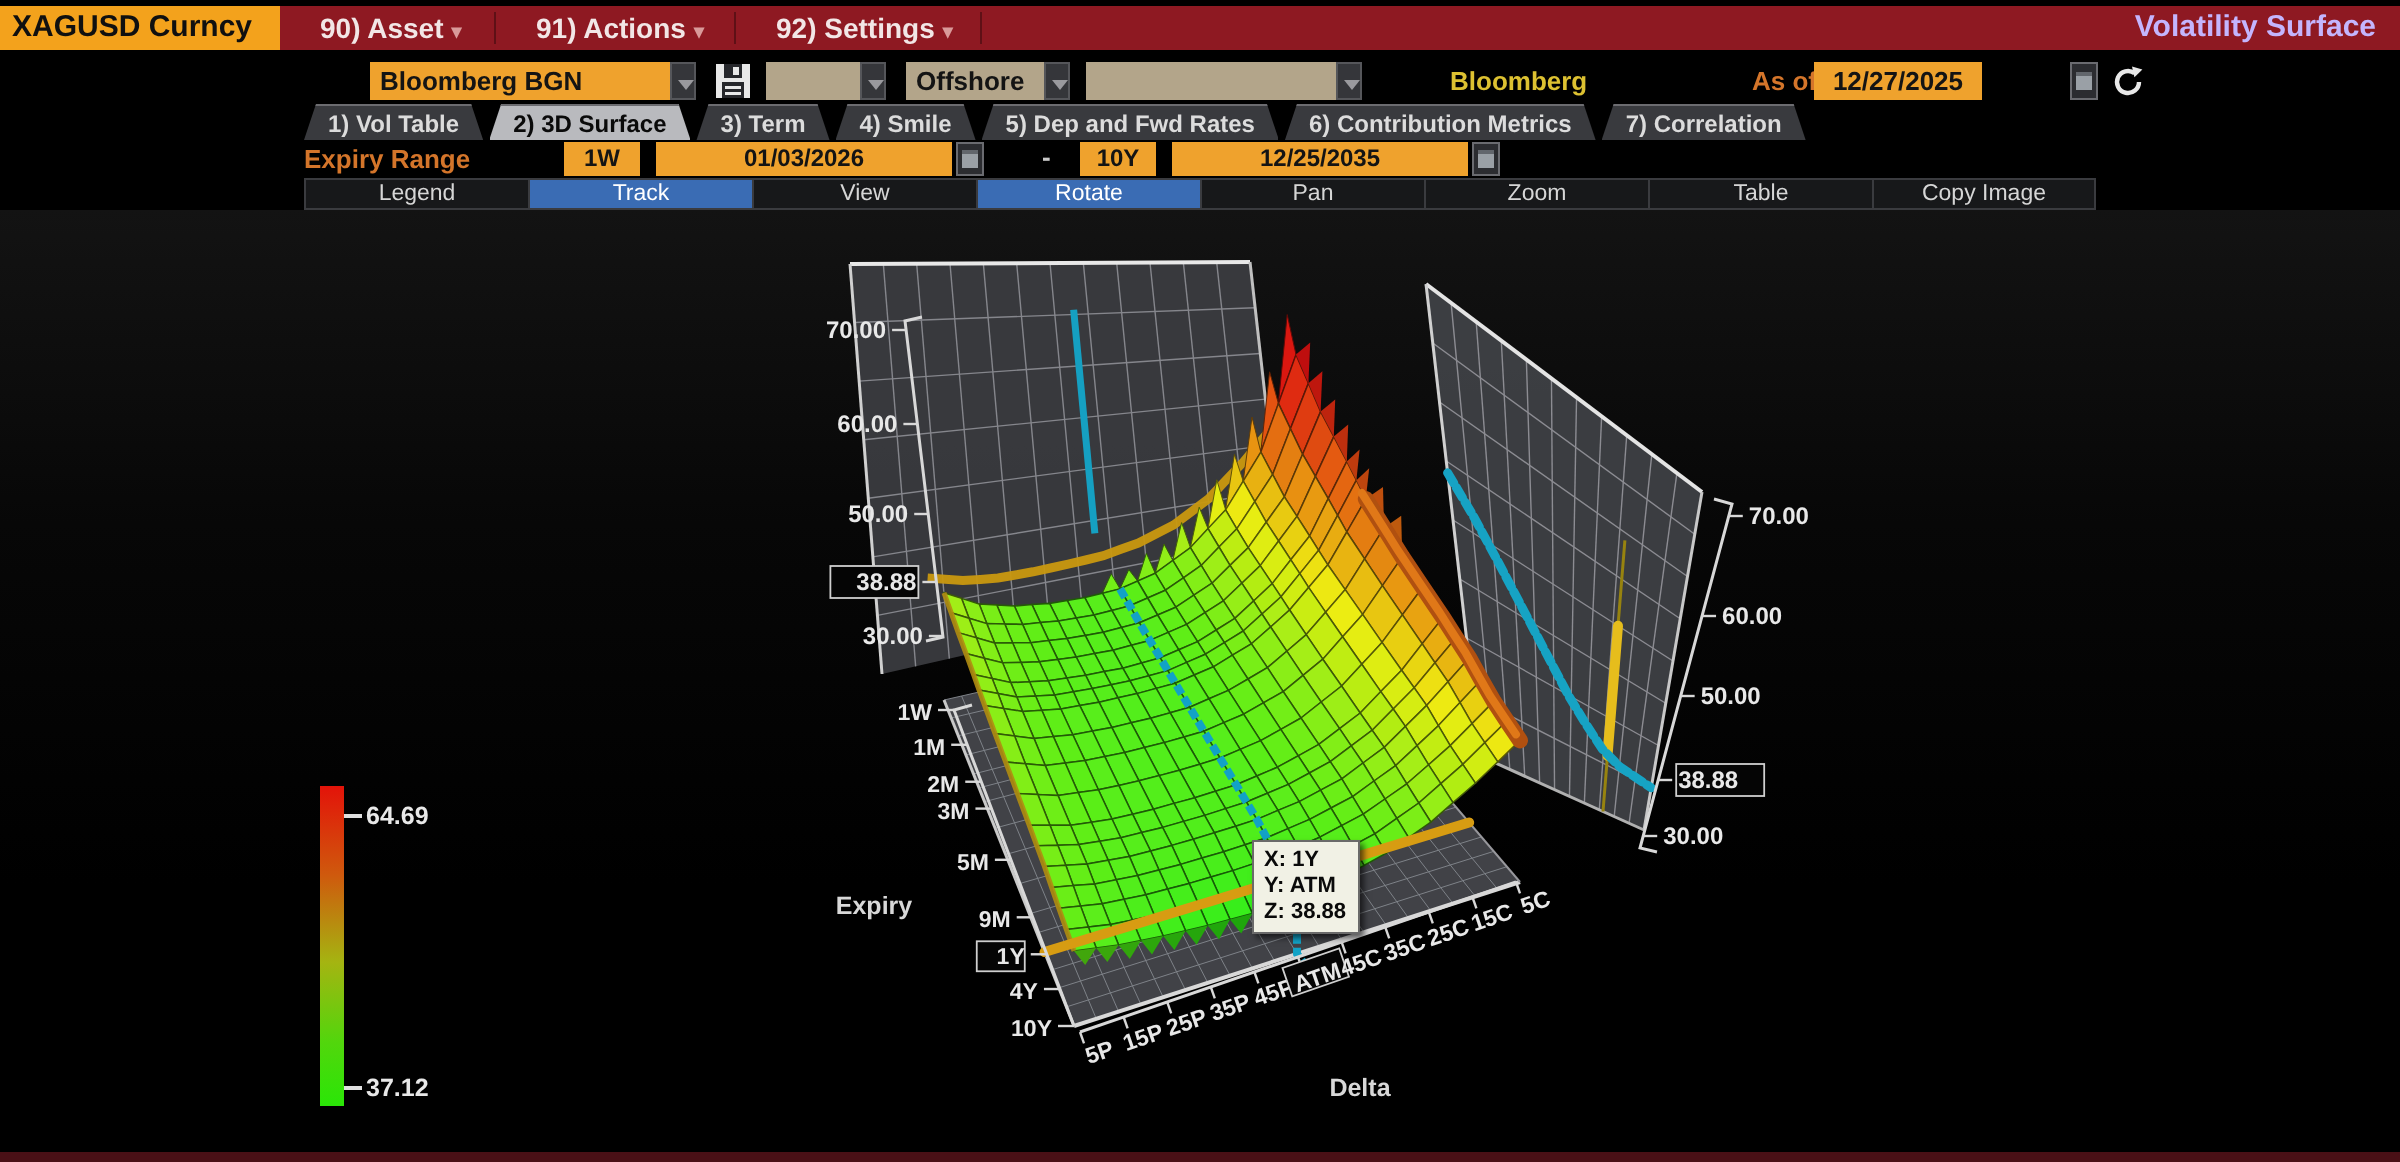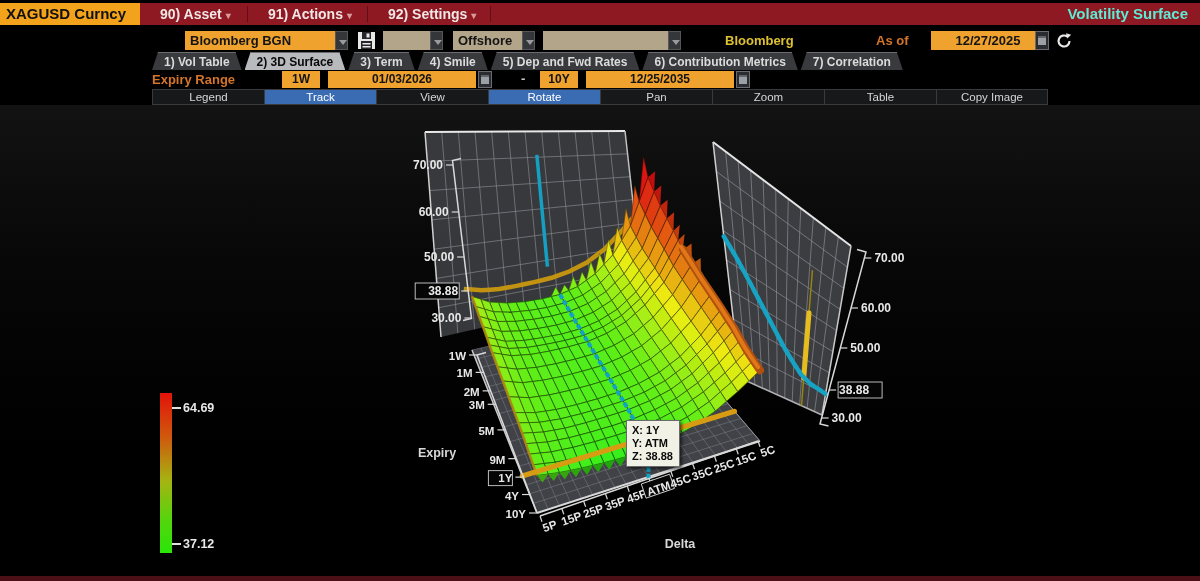--- a/index.html
+++ b/index.html
@@ -5,21 +5,21 @@
   * { margin:0; padding:0; box-sizing:border-box; }
   html,body { width:1200px; height:581px; background:#000; font-family:"Liberation Sans",sans-serif; overflow:hidden; }
   #app { position:relative; width:1200px; height:581px; background:#000; }
 
   
   .titlebar { position:absolute; left:0; top:0; width:1200px; height:27px; background:#8e1922; border-top:3px solid #000; border-bottom:2px solid #000; }
   .ticker-tab { position:absolute; left:0; top:0; width:140px; height:22px; background:#f3a21c; color:#101010; font-weight:bold; font-size:15px; line-height:22px; padding-left:6px; }
   .menu-item { position:absolute; top:0; height:36px; line-height:22px; color:#f2e6e6; font-weight:bold; font-size:14px; cursor:default; }
   .menu-item .caret { color:#d99a9a; font-size:10px; margin-left:4px; }
   .menu-sep { position:absolute; top:3px; width:1px; height:16px; background:#5f1016; }
-  .screen-title { position:absolute; right:12px; top:0; height:14px; line-height:22px; color:#5eead4; font-weight:bold; font-size:15px; }
+  .screen-title { position:absolute; right:12px; top:0; height:14px; line-height:22px; color:#c4b5fd; font-weight:bold; font-size:15px; }
 
   
   .controls { position:absolute; left:0; top:28px; width:1200px; height:24px;margin-left:33px; }
   .combo { position:absolute; height:19px; top:3px; display:flex; }
   .combo .val { background:#efa22d; color:#141414; font-weight:bold; font-size:13px; line-height:19px; padding-left:5px; overflow:hidden; white-space:nowrap; }
   .combo.beige .val { background:#b3a58a; }
   .combo .arr { width:13px; height:19px; background:#35363a; border:1px solid #55565a; position:relative; }
   .combo .arr:after { content:""; position:absolute; left:3px; top:8px; border-left:4px solid transparent; border-right:4px solid transparent; border-top:5px solid #9a9a9e; }
   .lbl-yellow { position:absolute; top:5px; color:#ddc131; font-weight:bold; font-size:13px; }
   .lbl-orange { position:absolute; top:5px; color:#d4752a; font-weight:bold; font-size:13px; }
@@ -97,21 +97,21 @@
     <div class="combo beige" style="left:420px">
       <div class="val" style="width:69px">Offshore</div>
       <div class="arr"></div>
     </div>
     <div class="combo beige" style="left:510px">
       <div class="val" style="width:125px"></div>
       <div class="arr"></div>
     </div>
     <div class="lbl-yellow" style="left:692px">Bloomberg</div>
     <div class="lbl-orange" style="left:843px">As of</div>
-    <div class="datebox" style="left:898px;width:114px">12/27/2025</div>
+    <div class="datebox" style="left:874px;width:84px">12/27/2025</div>
     <div class="calicon" style="left:1002px"></div>
     <svg style="position:absolute;left:1022px;top:4px" width="18" height="18" viewBox="0 0 18 18">
       <path d="M14.5 9a5.5 5.5 0 1 1-2.2-4.4" fill="none" stroke="#e8e8e8" stroke-width="2.2"></path>
       <polygon points="11,1.2 16.2,2.8 12.2,6.6" fill="#e8e8e8"></polygon>
     </svg>
   </div>
 
   <div class="tabrow">
     <div class="tab">1) Vol Table</div>
     <div class="tab active">2) 3D Surface</div>

